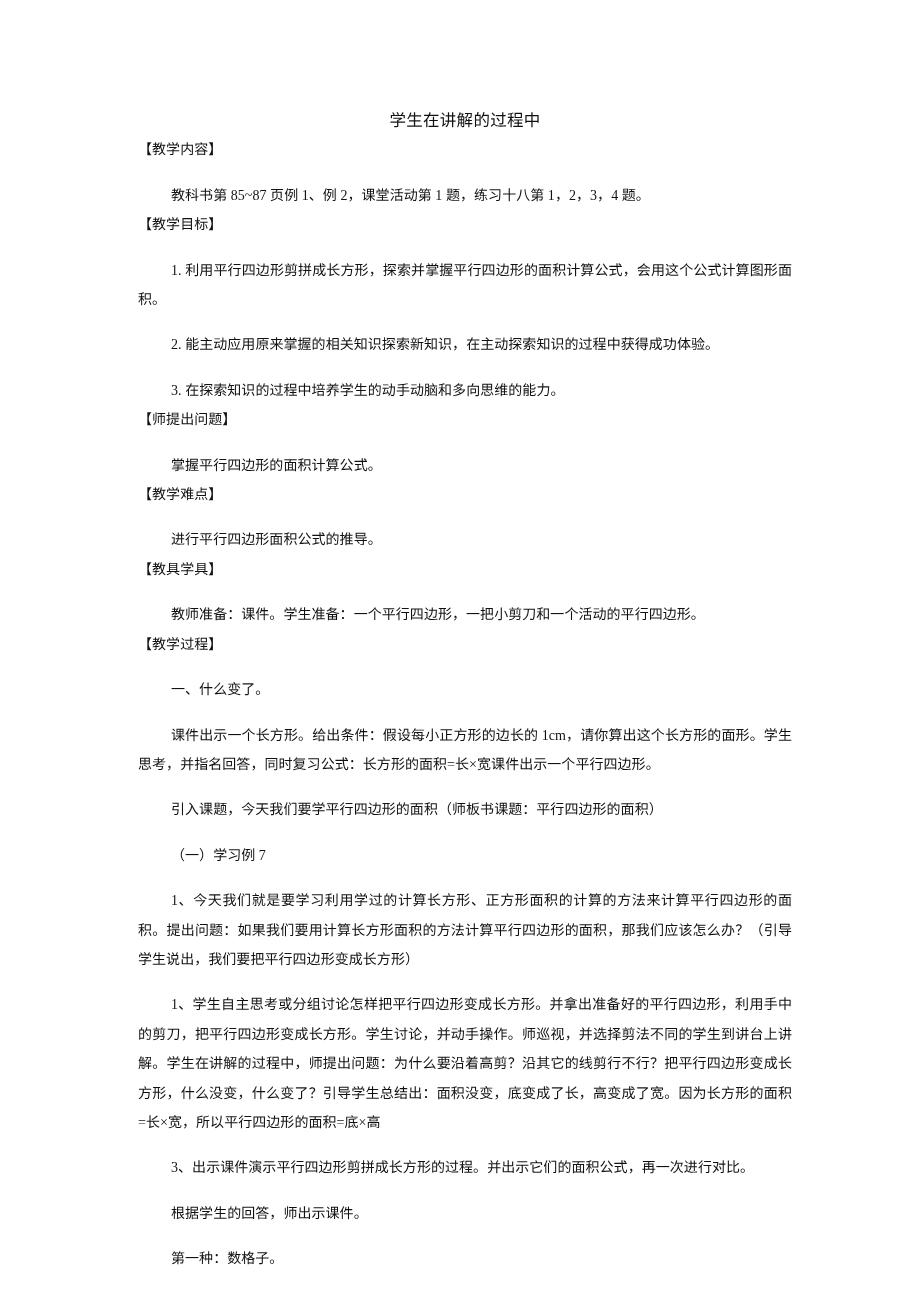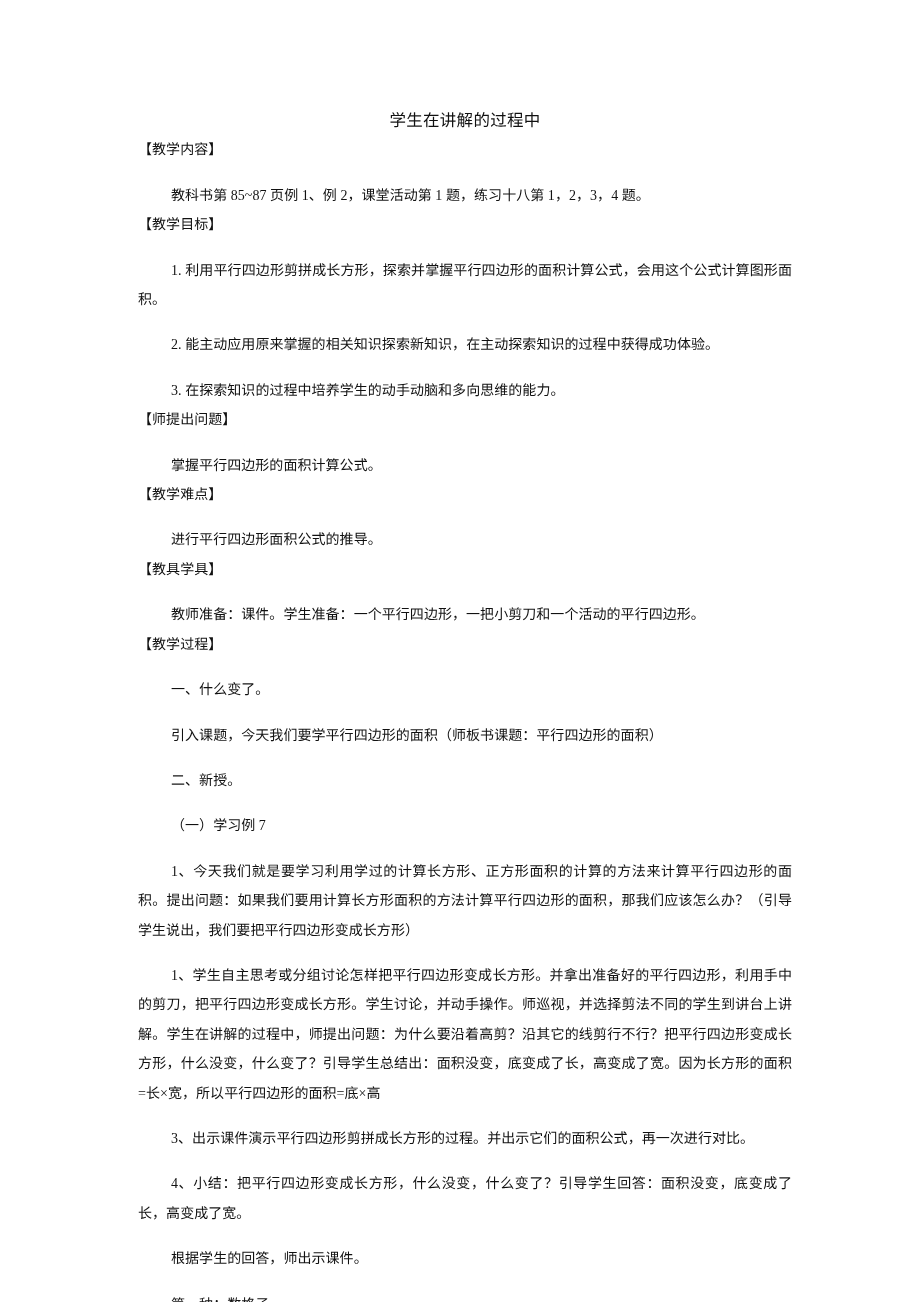--- a/index.html
+++ b/index.html
@@ -62,24 +62,23 @@
         <p class="line indent">2. 能主动应用原来掌握的相关知识探索新知识，在主动探索知识的过程中获得成功体验。</p>
         <p class="line indent">3. 在探索知识的过程中培养学生的动手动脑和多向思维的能力。</p>
         <p class="line flush">【师提出问题】</p>
         <p class="line indent">掌握平行四边形的面积计算公式。</p>
         <p class="line flush">【教学难点】</p>
         <p class="line indent">进行平行四边形面积公式的推导。</p>
         <p class="line flush">【教具学具】</p>
         <p class="line indent">教师准备：课件。学生准备：一个平行四边形，一把小剪刀和一个活动的平行四边形。</p>
         <p class="line flush">【教学过程】</p>
         <p class="line indent">一、什么变了。</p>
+        <p class="line indent">课件出示一个长方形。给出条件：假设每小正方形的边长的 1cm，请你算出这个长方形的面形。学生思考，并指名回答，同时复习公式：长方形的面积=长×宽课件出示一个平行四边形。</p>
         <p class="line indent">引入课题，今天我们要学平行四边形的面积（师板书课题：平行四边形的面积）</p>
-        <p class="line indent">二、新授。</p>
         <p class="line indent">（一）学习例 7</p>
         <p class="line indent">1、今天我们就是要学习利用学过的计算长方形、正方形面积的计算的方法来计算平行四边形的面积。提出问题：如果我们要用计算长方形面积的方法计算平行四边形的面积，那我们应该怎么办？（引导学生说出，我们要把平行四边形变成长方形）</p>
         <p class="line indent">1、学生自主思考或分组讨论怎样把平行四边形变成长方形。并拿出准备好的平行四边形，利用手中的剪刀，把平行四边形变成长方形。学生讨论，并动手操作。师巡视，并选择剪法不同的学生到讲台上讲解。学生在讲解的过程中，师提出问题：为什么要沿着高剪？沿其它的线剪行不行？把平行四边形变成长方形，什么没变，什么变了？引导学生总结出：面积没变，底变成了长，高变成了宽。因为长方形的面积=长×宽，所以平行四边形的面积=底×高</p>
         <p class="line indent">3、出示课件演示平行四边形剪拼成长方形的过程。并出示它们的面积公式，再一次进行对比。</p>
-        <p class="line indent">4、小结：把平行四边形变成长方形，什么没变，什么变了？引导学生回答：面积没变，底变成了长，高变成了宽。</p>
         <p class="line indent">根据学生的回答，师出示课件。</p>
         <p class="line indent">第一种：数格子。</p>
       </div>
   </div>
 </div>
 
 </body></html>

